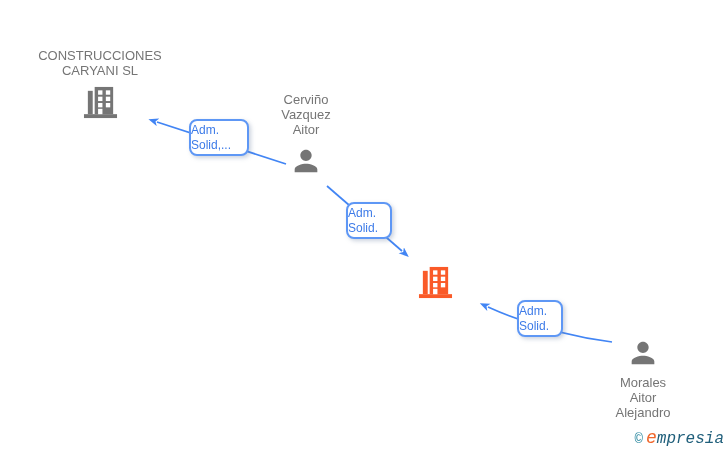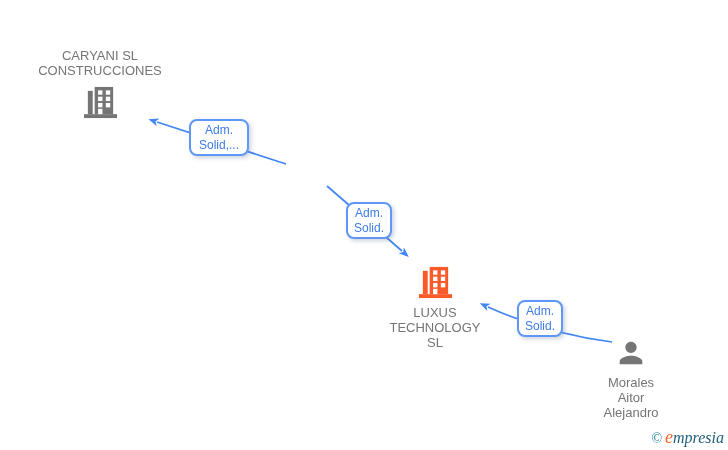--- a/index.html
+++ b/index.html
@@ -39,32 +39,31 @@
   .edge-label {
     position: absolute;
     box-sizing: border-box;
     background: #ffffff;
     border: 2px solid #5e97f5;
     border-radius: 8px;
     box-shadow: 2px 2px 4px rgba(110,130,160,0.35);
     color: #3d7be8;
     font-size: 12px;
     line-height: 15px;
-    text-align: center;
     display: flex;
     flex-direction: column;
     justify-content: center;
     cursor: pointer;
     white-space: nowrap;
   }
   .watermark {
     position: absolute;
     right: 4px;
     bottom: 2px;
-    font-family: Liberation Serif, serif;
+    font-family: Liberation Mono, monospace;
     font-style: italic;
     font-size: 16px;
     cursor: pointer;
     user-select: none;
   }
   .watermark .c-symbol {
     color: #2c89a0;
     font-style: normal;
     font-size: 14px;
     margin-right: 3px;
@@ -83,63 +82,68 @@
         <path d="M0,0 L10,4 L0,8 L2.6,4 Z" fill="#4285f4"></path>
       </marker>
     </defs>
     <path d="M286,164 L157,122" stroke="#4285f4" stroke-width="1.7" fill="none" marker-end="url(#arrh)"></path>
     <path d="M327,186 L402,251" stroke="#4285f4" stroke-width="1.7" fill="none" marker-end="url(#arrh)"></path>
     <path d="M612,342 Q548,334 488,307" stroke="#4285f4" stroke-width="1.7" fill="none" marker-end="url(#arrh)"></path>
   </svg>
 
   <div class="node" style="left:30px; top:48px; width:140px;">
     <div class="node-label gap-above">
+      <div>CONSTRUCCIONES</div>
       <div>CARYANI SL</div>
-      <div>CONSTRUCCIONES</div>
     </div>
     <svg class="node-icon icon-gray" width="35" height="35" viewBox="0 0 36 36">
       <rect x="1" y="30" width="34" height="4"></rect>
       <rect x="5" y="6" width="5" height="24"></rect>
       <rect x="12" y="2" width="19" height="28"></rect>
       <g fill="#ffffff">
         <rect x="15.5" y="5.5" width="4.5" height="4.5"></rect>
         <rect x="23.5" y="5.5" width="4.5" height="4.5"></rect>
         <rect x="15.5" y="12" width="4.5" height="4.5"></rect>
         <rect x="23.5" y="12" width="4.5" height="4.5"></rect>
         <rect x="15.5" y="18.5" width="4.5" height="4.5"></rect>
         <rect x="23.5" y="18.5" width="4.5" height="4.5"></rect>
         <rect x="15.5" y="24.5" width="4.5" height="5.5"></rect>
       </g>
     </svg>
   </div>
 
+  <div class="node" style="left:246px; top:92px; width:120px;">
+    <div class="node-label gap-above">
+      <div>Cerviño</div>
+      <div>Vazquez</div>
+      <div>Aitor</div>
+    </div>
+    <svg class="node-icon icon-gray" width="34" height="34" viewBox="0 0 24 24">
+      <path d="M12 12c2.21 0 4-1.79 4-4s-1.79-4-4-4-4 1.79-4 4 1.79 4 4 4zm0 2c-2.67 0-8 1.34-8 4v2h16v-2c0-2.66-5.33-4-8-4z"></path>
+    </svg>
+  </div>
 
   <div class="node" style="left:375px; top:265px; width:120px;">
     <svg class="node-icon icon-orange" width="35" height="35" viewBox="0 0 36 36">
       <rect x="1" y="30" width="34" height="4"></rect>
       <rect x="5" y="6" width="5" height="24"></rect>
       <rect x="12" y="2" width="19" height="28"></rect>
       <g fill="#ffffff">
         <rect x="15.5" y="5.5" width="4.5" height="4.5"></rect>
         <rect x="23.5" y="5.5" width="4.5" height="4.5"></rect>
         <rect x="15.5" y="12" width="4.5" height="4.5"></rect>
         <rect x="23.5" y="12" width="4.5" height="4.5"></rect>
         <rect x="15.5" y="18.5" width="4.5" height="4.5"></rect>
         <rect x="23.5" y="18.5" width="4.5" height="4.5"></rect>
         <rect x="15.5" y="24.5" width="4.5" height="5.5"></rect>
       </g>
     </svg>
-    <div class="node-label gap-below">
-      <div>LUXUS</div>
-      <div>TECHNOLOGY</div>
-      <div>SL</div>
-    </div>
   </div>
 
-  <div class="node" style="left:571px; top:336px; width:120px;">
+  <div class="node" style="left:583px; top:336px; width:120px;">
     <svg class="node-icon icon-gray" width="34" height="34" viewBox="0 0 24 24">
       <path d="M12 12c2.21 0 4-1.79 4-4s-1.79-4-4-4-4 1.79-4 4 1.79 4 4 4zm0 2c-2.67 0-8 1.34-8 4v2h16v-2c0-2.66-5.33-4-8-4z"></path>
     </svg>
     <div class="node-label gap-below">
       <div>Morales</div>
       <div>Aitor</div>
       <div>Alejandro</div>
     </div>
   </div>
 

